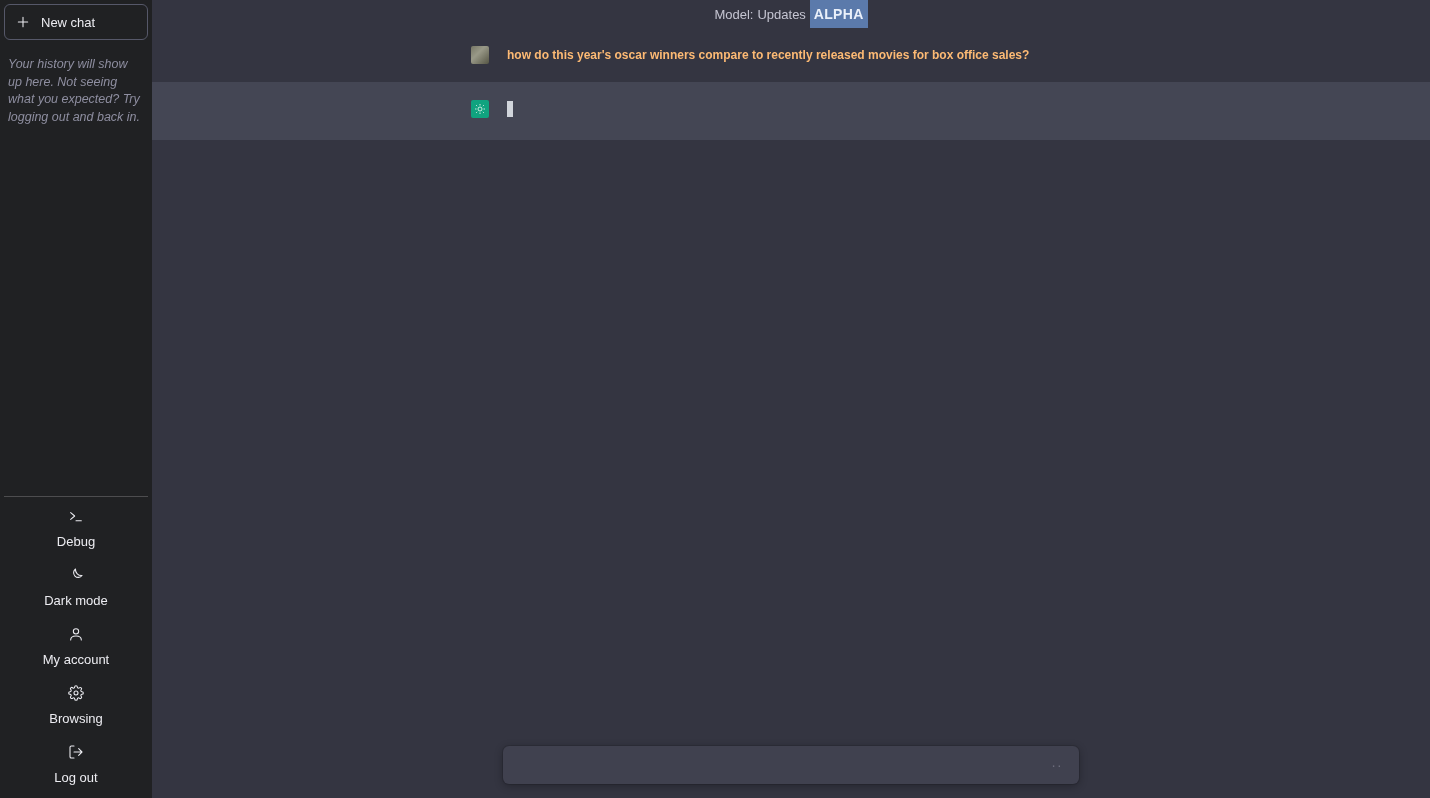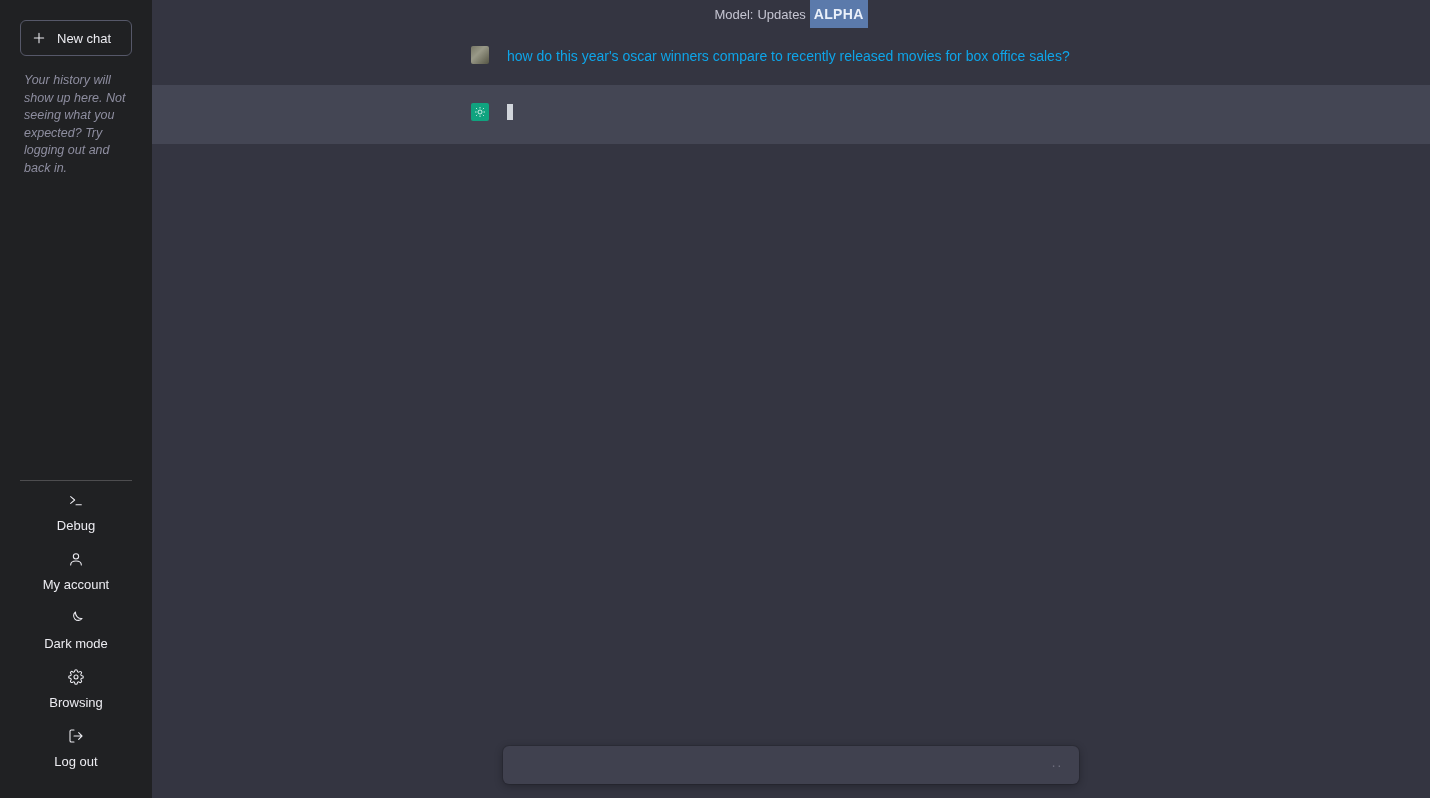--- a/index.html
+++ b/index.html
@@ -10,21 +10,21 @@
       color: #ececf1;
       display: flex;
       overflow: hidden;
     }
     
     .sidebar {
       width: 152px;
       background: #202123;
       display: flex;
       flex-direction: column;
-      padding: 20px;
+      padding: 4px;
       font-size: 13px;
     }
     .new-chat {
       display: flex;
       align-items: center;
       gap: 10px;
       padding: 9px 10px;
       border: 1px solid #565869;
       border-radius: 6px;
       cursor: pointer;
@@ -99,23 +99,24 @@
       flex: none;
       margin-top: 0;
     }
     .avatar.user-av { background: linear-gradient(135deg,#776 0%,#998 40%,#554 100%); }
     .avatar.bot-av {
       background: #10a37f;
       display: flex; align-items: center; justify-content: center;
     }
     .avatar.bot-av svg { width: 12px; height: 12px; stroke: #fff; fill: none; stroke-width: 1.5; }
     .msg-text {
-      color: #0ea5e9;
-      font-size: 14px;
+      color: #fdba74;
+      font-size: 12px;
       line-height: 1.5;
+      font-weight: bold;
     }
     .cursor-block {
       display: inline-block;
       width: 6px; height: 16px;
       background: #d1d5db;
       margin-top: 1px;
     }
     
     .input-dock {
       position: absolute;
@@ -173,33 +174,33 @@
     <span class="icon">
       <svg viewBox="0 0 24 24">
           <path d="M4 17l6-5-6-5M12 19h8"></path>
         </svg>
     </span>
     <span>Debug</span>
   </div>
   <div class="side-item">
     <span class="icon">
       <svg viewBox="0 0 24 24">
+          <path d="M21 12.8A9 9 0 0111.2 3 7 7 0 1021 12.8z"></path>
+        </svg>
+    </span>
+    <span>Dark mode</span>
+  </div>
+  <div class="side-item">
+    <span class="icon">
+      <svg viewBox="0 0 24 24">
           <circle cx="12" cy="8" r="4"></circle>
           <path d="M4 21c0-4 4-6 8-6s8 2 8 6"></path>
         </svg>
     </span>
     <span>My account</span>
-  </div>
-  <div class="side-item">
-    <span class="icon">
-      <svg viewBox="0 0 24 24">
-          <path d="M21 12.8A9 9 0 0111.2 3 7 7 0 1021 12.8z"></path>
-        </svg>
-    </span>
-    <span>Dark mode</span>
   </div>
   <div class="side-item">
     <span class="icon">
       <svg viewBox="0 0 24 24">
           <circle cx="12" cy="12" r="3"></circle>
           <path d="M19.4 15a1.7 1.7 0 00.34 1.87l.06.06a2 2 0 11-2.83 2.83l-.06-.06a1.7 1.7 0 00-1.87-.34 1.7 1.7 0 00-1 1.56V21a2 2 0 11-4 0v-.09a1.7 1.7 0 00-1-1.56 1.7 1.7 0 00-1.87.34l-.06.06a2 2 0 11-2.83-2.83l.06-.06a1.7 1.7 0 00.34-1.87 1.7 1.7 0 00-1.56-1H3a2 2 0 110-4h.09a1.7 1.7 0 001.56-1 1.7 1.7 0 00-.34-1.87l-.06-.06a2 2 0 112.83-2.83l.06.06a1.7 1.7 0 001.87.34H9a1.7 1.7 0 001-1.56V3a2 2 0 114 0v.09a1.7 1.7 0 001 1.56 1.7 1.7 0 001.87-.34l.06-.06a2 2 0 112.83 2.83l-.06.06a1.7 1.7 0 00-.34 1.87V9a1.7 1.7 0 001.56 1H21a2 2 0 110 4h-.09a1.7 1.7 0 00-1.56 1z"></path>
         </svg>
     </span>
     <span>Browsing</span>
   </div>

